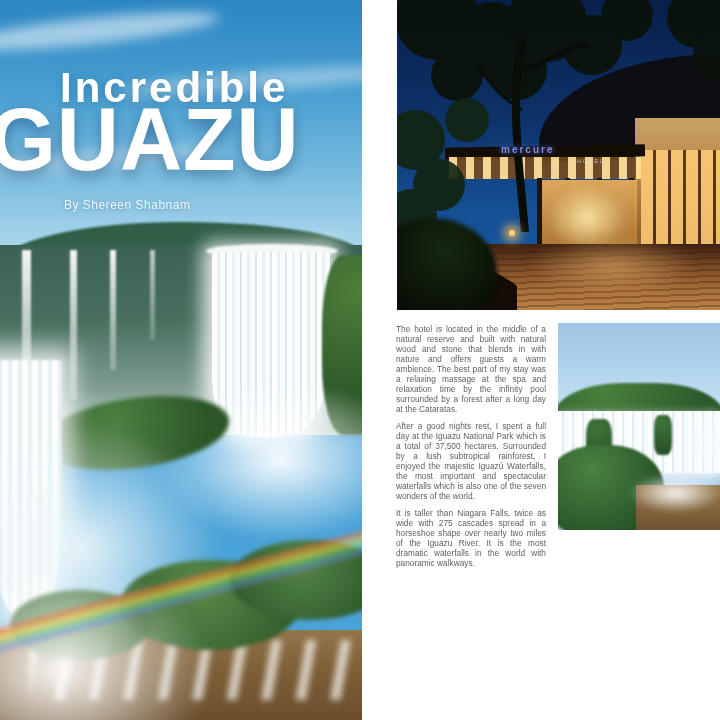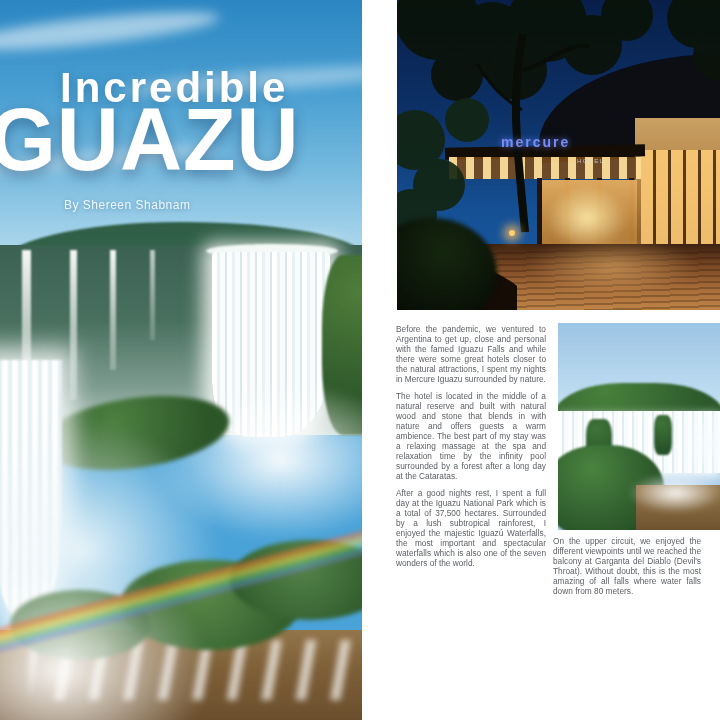--- a/index.html
+++ b/index.html
@@ -88,21 +88,21 @@
   .hp-ground{left:0;top:244px;width:323px;height:66px;
     background:linear-gradient(180deg,#3c2110 0%,#7c4a26 35%,#a96f3a 70%,#bd8347 100%);}
   .hp-bricks{left:0;top:250px;width:323px;height:60px;opacity:.5;
     background:repeating-linear-gradient(178deg,rgba(40,18,6,.55) 0 2px,rgba(0,0,0,0) 2px 6px);}
   .hp-glow{left:130px;top:236px;width:170px;height:60px;border-radius:50%;
     background:radial-gradient(closest-side,rgba(255,200,120,.5),rgba(255,200,120,0));filter:blur(4px);}
   .hp-bush-bl{left:-30px;top:218px;width:130px;height:110px;border-radius:50%;
     background:radial-gradient(circle at 60% 30%,#15270f,#060a04 75%);filter:blur(2px);}
   .hp-lamp{left:112px;top:230px;width:6px;height:6px;border-radius:50%;background:#ffcf6e;
     box-shadow:0 0 10px 5px rgba(255,190,90,.8);}
-  .hp-sign{left:104px;top:134px;color:#7b8cf0;font-size:14px;font-weight:700;letter-spacing:2px;
+  .hp-sign{left:104px;top:144px;color:#7b8cf0;font-size:10px;font-weight:700;letter-spacing:2px;
     text-shadow:0 0 6px rgba(110,130,255,.9);}
   .hp-sign2{left:180px;top:158px;color:#cdd6ee;font-size:6px;letter-spacing:1.5px;opacity:.8;}
 
   
   .falls-photo{left:558px;top:323px;width:162px;height:207px;overflow:hidden;background:#aacdea;}
   .fp-sky{left:0;top:0;width:162px;height:100px;
     background:linear-gradient(180deg,#9cc4e4 0%,#bddcf1 70%,#d8eaf6 100%);}
   .fp-trees{left:-6px;top:60px;width:174px;height:36px;border-radius:40% 40% 0 0/100% 100% 0 0;
     background:radial-gradient(circle at 30% 20%,#48803c,#2c5a2c 80%);filter:blur(1px);}
   .fp-falls{left:0;top:88px;width:162px;height:62px;
@@ -223,27 +223,26 @@
     <div class="abs fp-falls"></div>
     <div class="abs fp-gap1"></div>
     <div class="abs fp-gap2"></div>
     <div class="abs fp-mound"></div>
     <div class="abs fp-water"></div>
     <div class="abs fp-foam"></div>
     <div class="abs fp-mist-r"></div>
   </div>
 
   <div class="abs col col1">
-    <p class="para">Before the pandemic, we ventured to Argentina to get up, close and personal with the famed Iguazu Falls and while there were some great hotels closer to the natural attractions, I spent my nights in Mercure Iguazu surrounded by nature.</p>
     <p class="para">The hotel is located in the middle of a natural reserve and built with natural wood and stone that blends in with nature and offers guests a warm ambience. The best part of my stay was a relaxing massage at the spa and relaxation time by the infinity pool surrounded by a forest after a long day at the Cataratas.</p>
     <p class="para">After a good nights rest, I spent a full day at the Iguazu National Park which is a total of 37,500 hectares. Surrounded by a lush subtropical rainforest, I enjoyed the majestic Iguazú Waterfalls, the most important and spectacular waterfalls which is also one of the seven wonders of the world.</p>
+    <p class="para">It is taller than Niagara Falls, twice as wide with 275 cascades spread in a horseshoe shape over nearly two miles of the Iguazu River. It is the most dramatic waterfalls in the world with panoramic walkways.</p>
   </div>
 
   <div class="abs col col2">
-    <p class="para">On the upper circuit, we enjoyed the different viewpoints until we reached the balcony at Garganta del Diablo (Devil's Throat). Without doubt, this is the most amazing of all falls where water falls down from 80 meters.</p>
   </div>
 
   <div class="abs col col3">
     <div class="frag">Aft</div>
     <div class="frag">a c</div>
     <div class="frag">the</div>
     <div class="frag">of</div>
     <div class="frag">fro</div>
     <div class="frag">an</div>
     <div class="frag">att</div>

